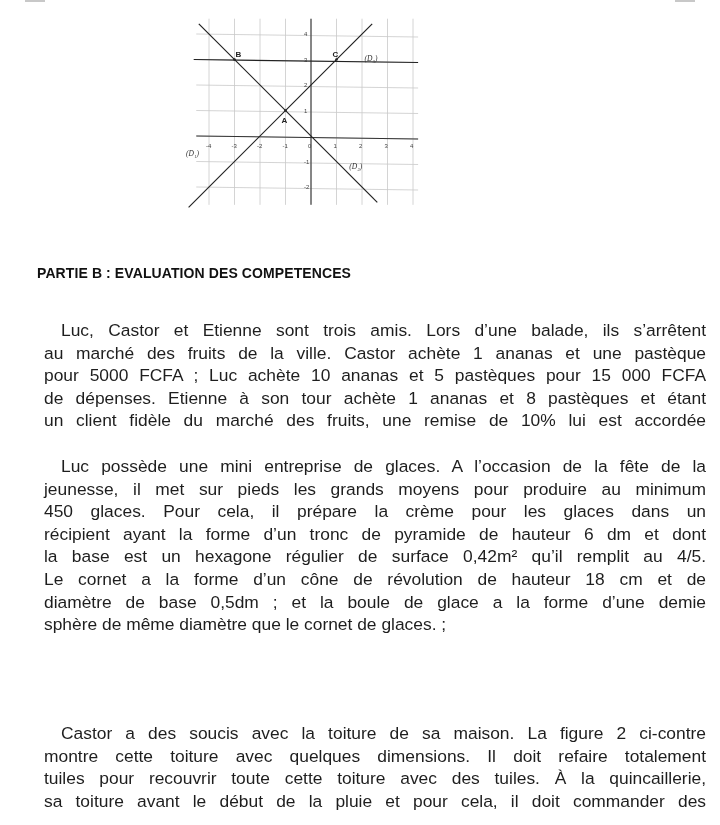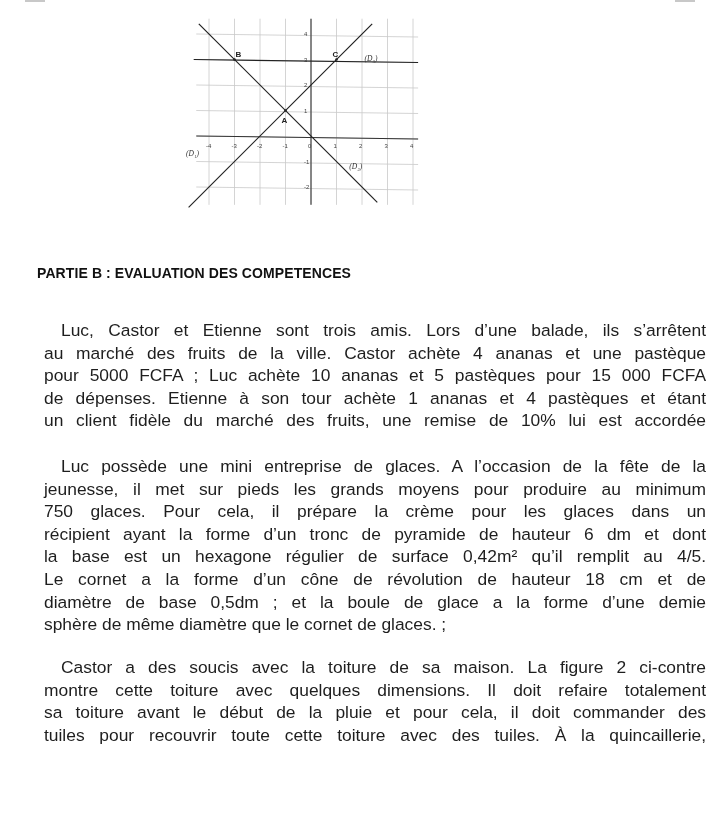--- a/index.html
+++ b/index.html
@@ -9,21 +9,21 @@
   .corner.right { left:675px; }
   #figure { position:absolute; left:180px; top:15px; width:250px; height:200px; }
   #figure svg { width:250px; height:200px; display:block; }
   .heading { position:absolute; left:37px; top:265px; font-size:14px; font-weight:bold; letter-spacing:0.1px; color:#111; white-space:nowrap; }
   .para { position:absolute; left:44px; width:662px; font-size:17.4px; line-height:22.6px; text-align:justify; color:#1e1e1e; }
   .para .line { display:block; text-align:justify; text-align-last:justify; white-space:nowrap; height:22.6px; }
   .para .line.last { text-align-last:left; }
   .para .line.indent { padding-left:17px; }
   .p1 { top:319px; }
   .p2 { top:455px; }
-  .p3 { top:656px; }
+  .p3 { top:722px; }
 </style>
 </head>
 <body>
 
 <div class="corner left"></div>
 <div class="corner right"></div>
 
 <div id="figure">
   <svg id="fig-svg" viewBox="0 0 250 200">
       <line x1="29" y1="3.700000000000003" x2="29" y2="189.85000000000002" stroke="#c9c9c9" stroke-width="0.8"></line>
@@ -71,35 +71,35 @@
       <text x="6.049999999999997" y="141.4" font-size="7.5" font-style="italic" fill="#333" font-family="Liberation Serif, serif">(D₁)</text>
       <text x="169.25" y="154.15" font-size="7.5" font-style="italic" fill="#333" font-family="Liberation Serif, serif">(D₂)</text>
       <text x="184.55" y="45.5" font-size="7.5" font-style="italic" fill="#333" font-family="Liberation Serif, serif">(D₃)</text>
     </svg>
 </div>
 
 <div class="heading">PARTIE B : EVALUATION DES COMPETENCES</div>
 
 <div class="para p1">
   <span class="line indent">Luc, Castor et Etienne sont trois amis. Lors d’une balade, ils s’arrêtent</span>
-  <span class="line">au marché des fruits de la ville. Castor achète 4 ananas et une pastèque</span>
+  <span class="line">au marché des fruits de la ville. Castor achète 1 ananas et une pastèque</span>
   <span class="line">pour 5000 FCFA ; Luc achète 10 ananas et 5 pastèques pour 15 000 FCFA</span>
-  <span class="line">de dépenses. Etienne à son tour achète 1 ananas et 4 pastèques et étant</span>
+  <span class="line">de dépenses. Etienne à son tour achète 1 ananas et 8 pastèques et étant</span>
   <span class="line">un client fidèle du marché des fruits, une remise de 10% lui est accordée</span>
 </div>
 
 <div class="para p2">
   <span class="line indent">Luc possède une mini entreprise de glaces. A l’occasion de la fête de la</span>
   <span class="line">jeunesse, il met sur pieds les grands moyens pour produire au minimum</span>
-  <span class="line">750 glaces. Pour cela, il prépare la crème pour les glaces dans un</span>
+  <span class="line">450 glaces. Pour cela, il prépare la crème pour les glaces dans un</span>
   <span class="line">récipient ayant la forme d’un tronc de pyramide de hauteur 6 dm et dont</span>
   <span class="line">la base est un hexagone régulier de surface 0,42m² qu’il remplit au 4/5.</span>
   <span class="line">Le cornet a la forme d’un cône de révolution de hauteur 18 cm et de</span>
   <span class="line">diamètre de base 0,5dm ; et la boule de glace a la forme d’une demie</span>
   <span class="line last">sphère de même diamètre que le cornet de glaces. ;</span>
 </div>
 
 <div class="para p3">
   <span class="line indent">Castor a des soucis avec la toiture de sa maison. La figure 2 ci-contre</span>
   <span class="line">montre cette toiture avec quelques dimensions. Il doit refaire totalement</span>
+  <span class="line">tuiles pour recouvrir toute cette toiture avec des tuiles. À la quincaillerie,</span>
   <span class="line">sa toiture avant le début de la pluie et pour cela, il doit commander des</span>
-  <span class="line">tuiles pour recouvrir toute cette toiture avec des tuiles. À la quincaillerie,</span>
 </div>
 
 </body></html>

